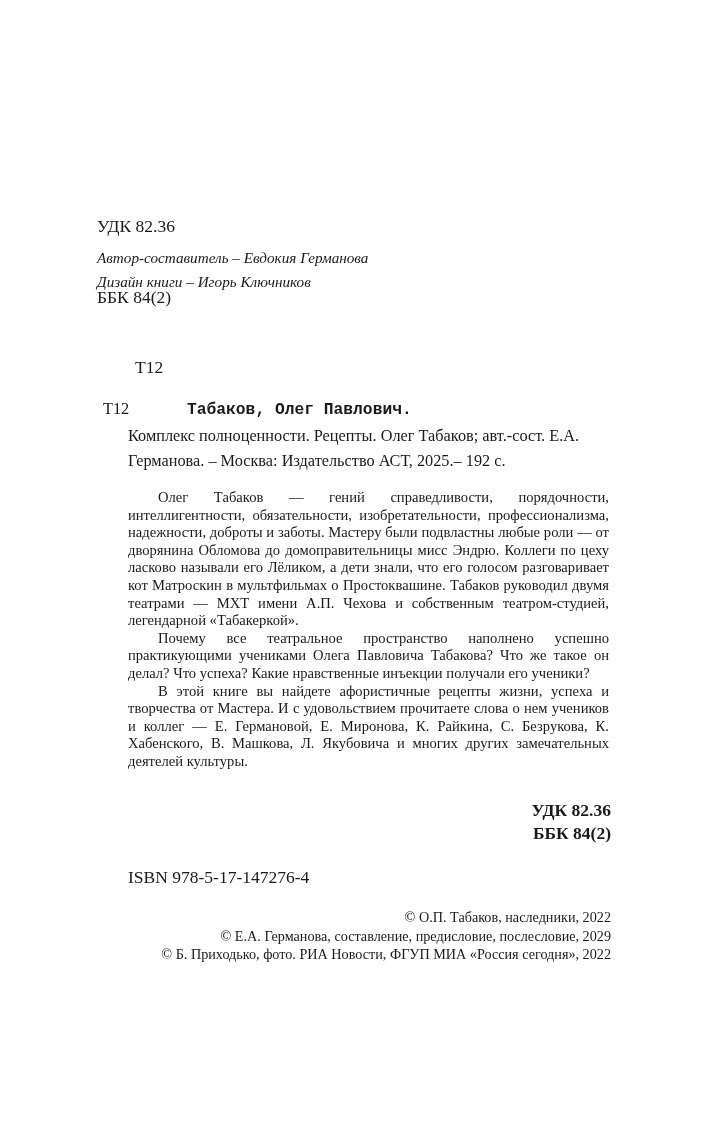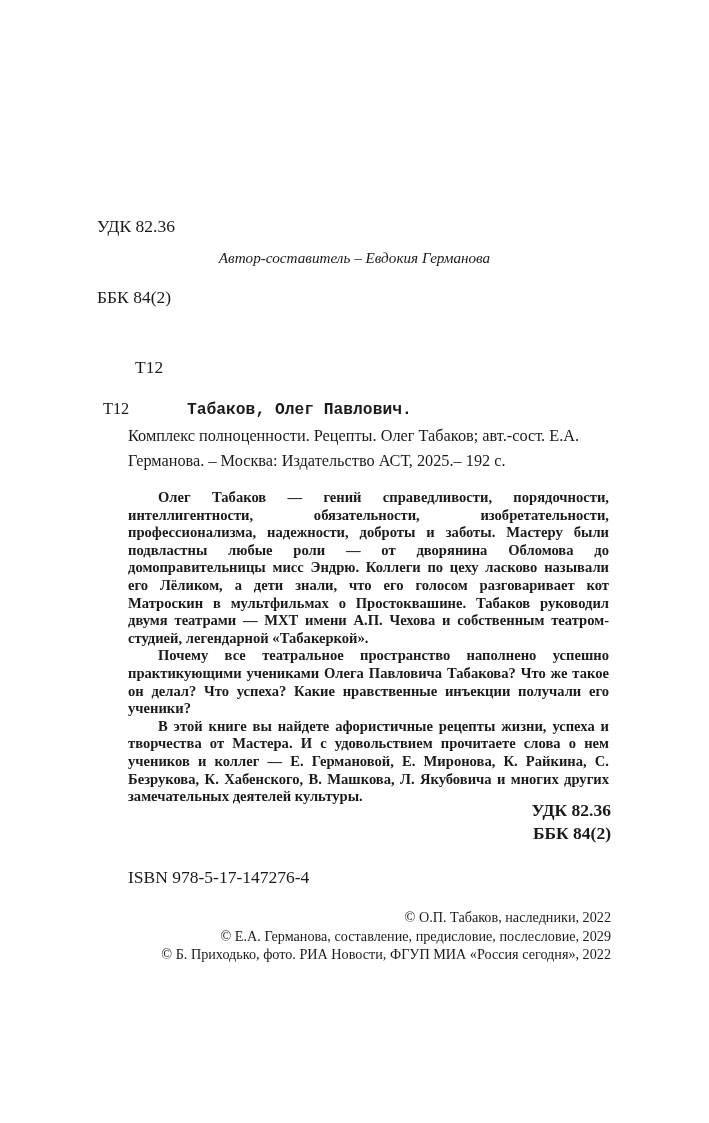--- a/index.html
+++ b/index.html
@@ -35,21 +35,20 @@
   }
   .codes .code-line { display: block; }
   .codes .code-indent { padding-left: 38px; }
 
   
   .credits {
     position: absolute;
     left: 97px;
     top: 246px;
     width: 515px;
-    text-align: center;
     font-style: italic;
     font-size: 15.2px;
     line-height: 23.5px;
   }
   .credits .line { display: block; }
 
   .usage {
     position: absolute;
     left: 97px;
     top: 303px;
@@ -90,21 +89,20 @@
     width: 481px;
     font-size: 14.6px;
     line-height: 17.6px;
     text-align: justify;
     text-justify: inter-word;
   }
   .annotation p {
     margin: 0;
     text-indent: 30px;
     hyphens: manual;
-    font-weight: bold;
   }
 
   
   .codes-right {
     position: absolute;
     left: 300px;
     top: 799px;
     width: 311px;
     text-align: right;
     font-weight: bold;
@@ -140,20 +138,21 @@
 <div class="page">
 
   <div class="codes">
     <span class="code-line">УДК 82.36</span>
     <span class="code-line">ББК 84(2)</span>
     <span class="code-line code-indent">Т12</span>
   </div>
 
   <div class="credits">
     <span class="line">Автор-составитель – Евдокия Германова</span>
+    <span class="line">Дизайн книги – Игорь Ключников</span>
   </div>
 
 
   <div class="biblio">
     <span class="biblio-head"><span class="biblio-code">Т12</span><span class="biblio-author">Табаков, Олег Павлович.</span></span>
     <span class="biblio-body">Комплекс полноценности. Рецепты. Олег Табаков; авт.-сост. Е.А. Германова. –  Москва: Издательство АСТ,  2025.– 192 с.</span>
   </div>
 
   <div class="annotation">
     <p>Олег Табаков — гений справедливости, порядочности, интеллигентности, обязательности, изобретательности, профессионализма, надежности, доброты и заботы. Мастеру были подвластны любые роли — от дворянина Обломова до домоправительницы мисс Эндрю. Коллеги по цеху ласково называли его Лёликом, а дети знали, что его голосом разговаривает кот Матроскин в мультфильмах о Простоквашине. Табаков руководил двумя театрами — МХТ имени А.П. Чехова и собственным театром-студией, легендарной «Табакеркой».</p>

